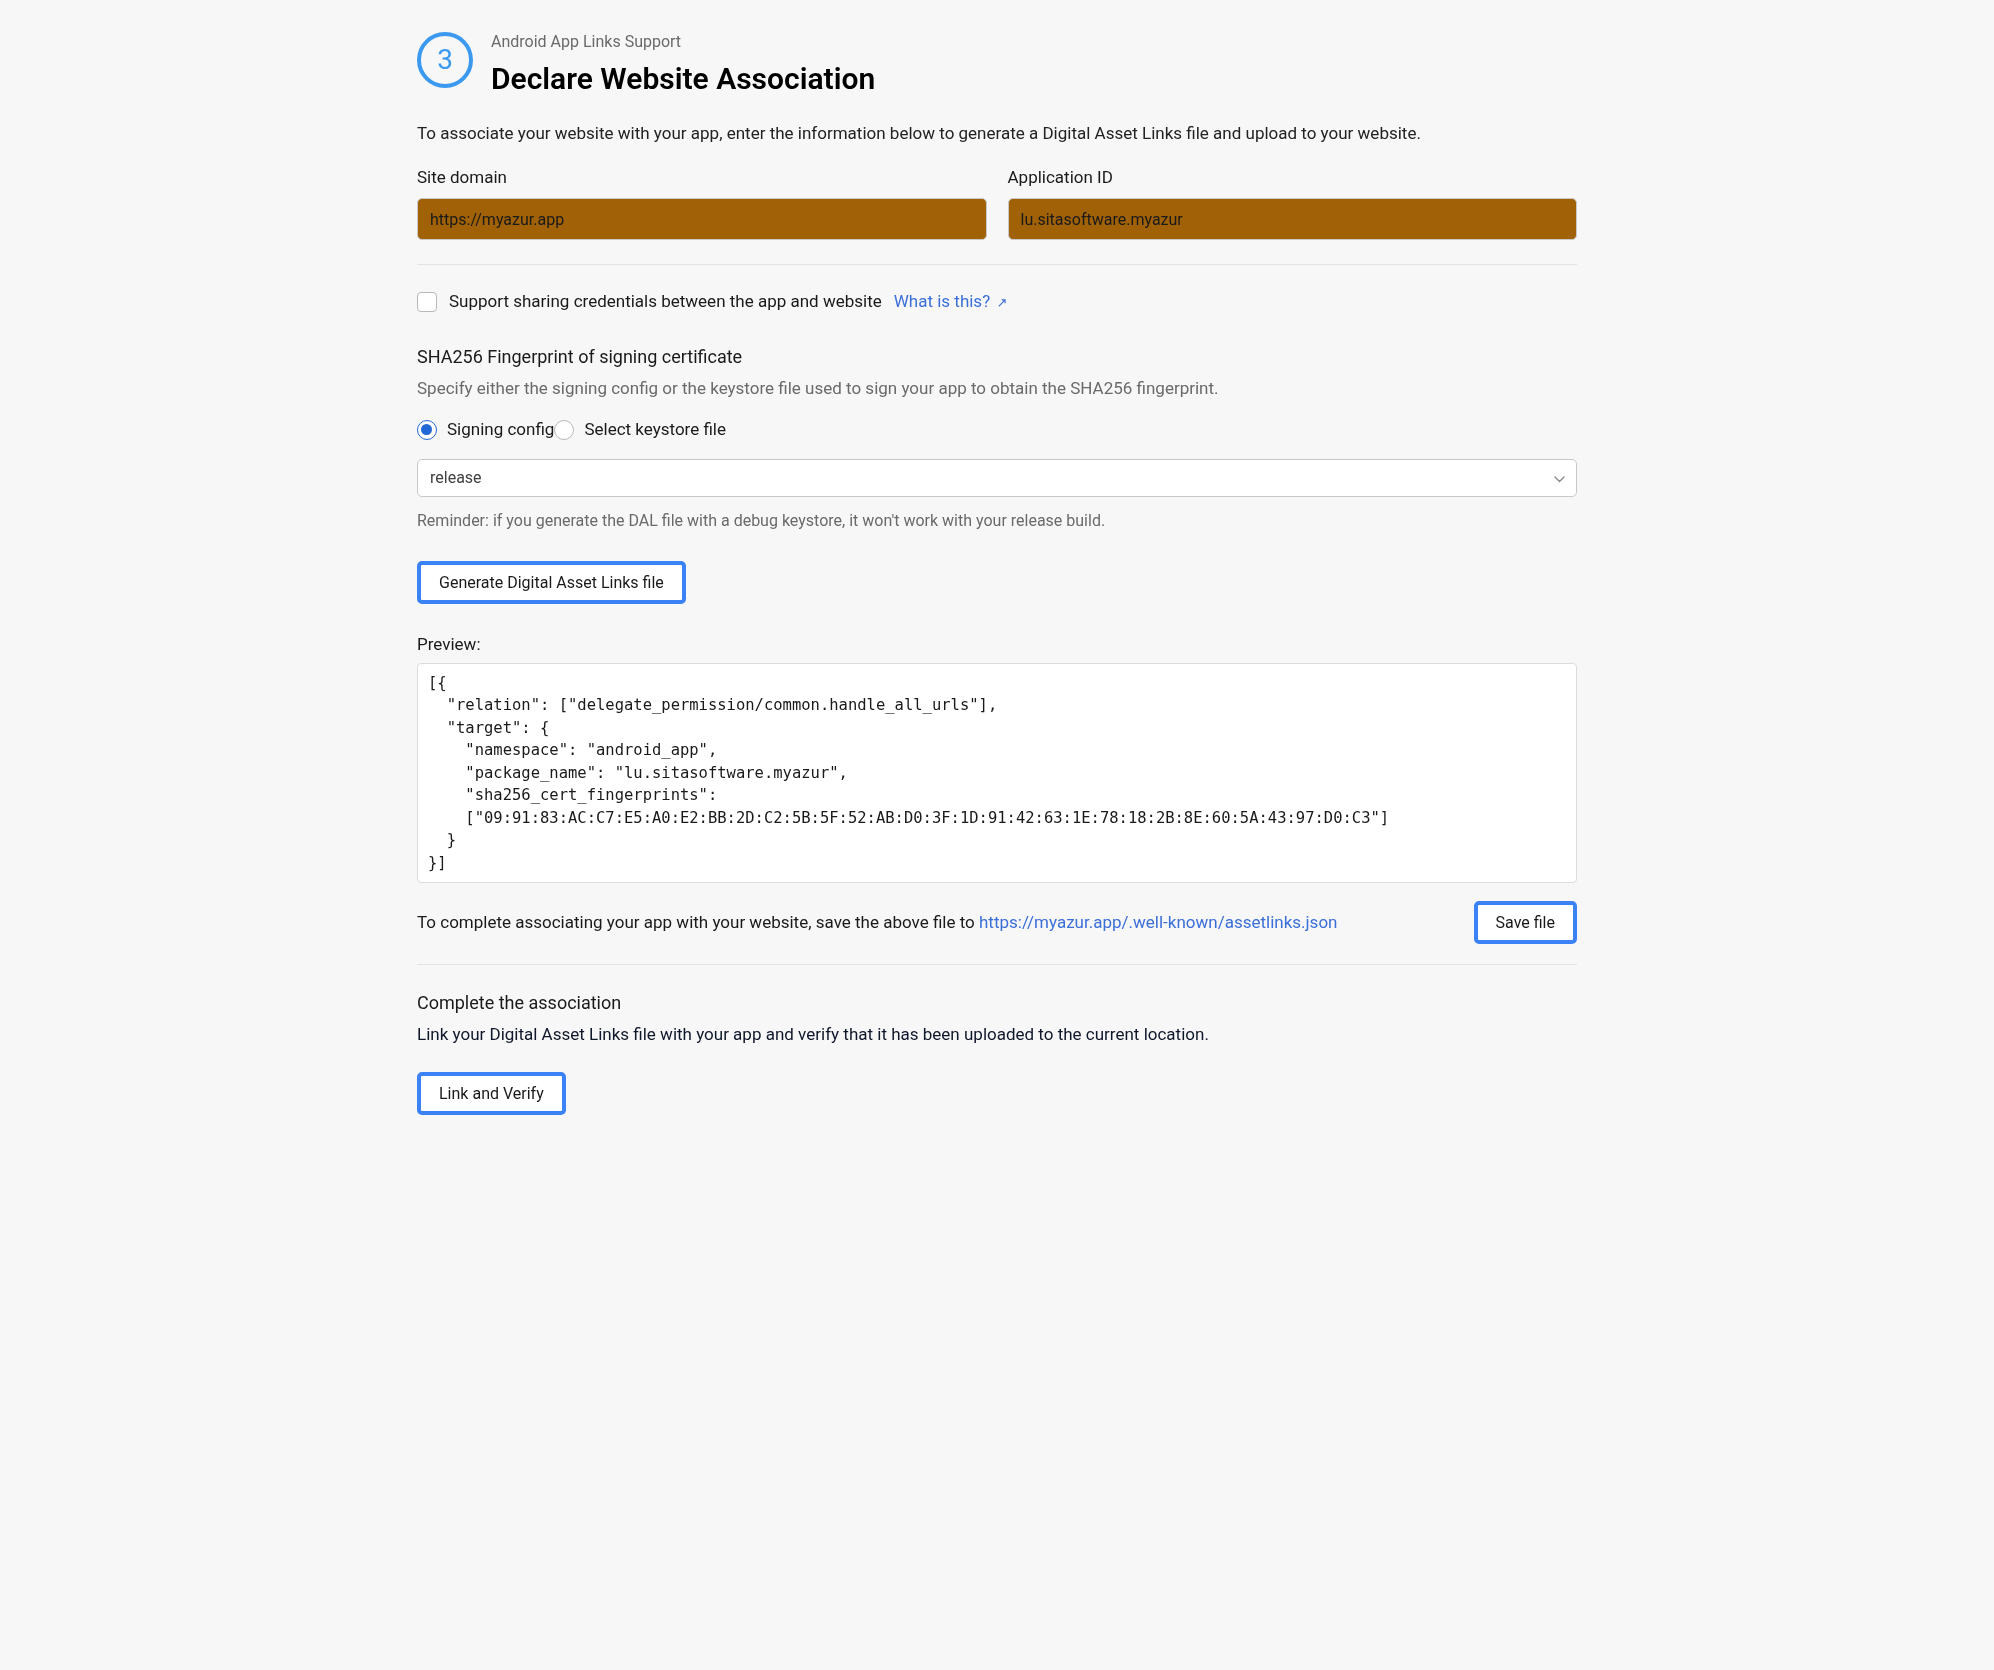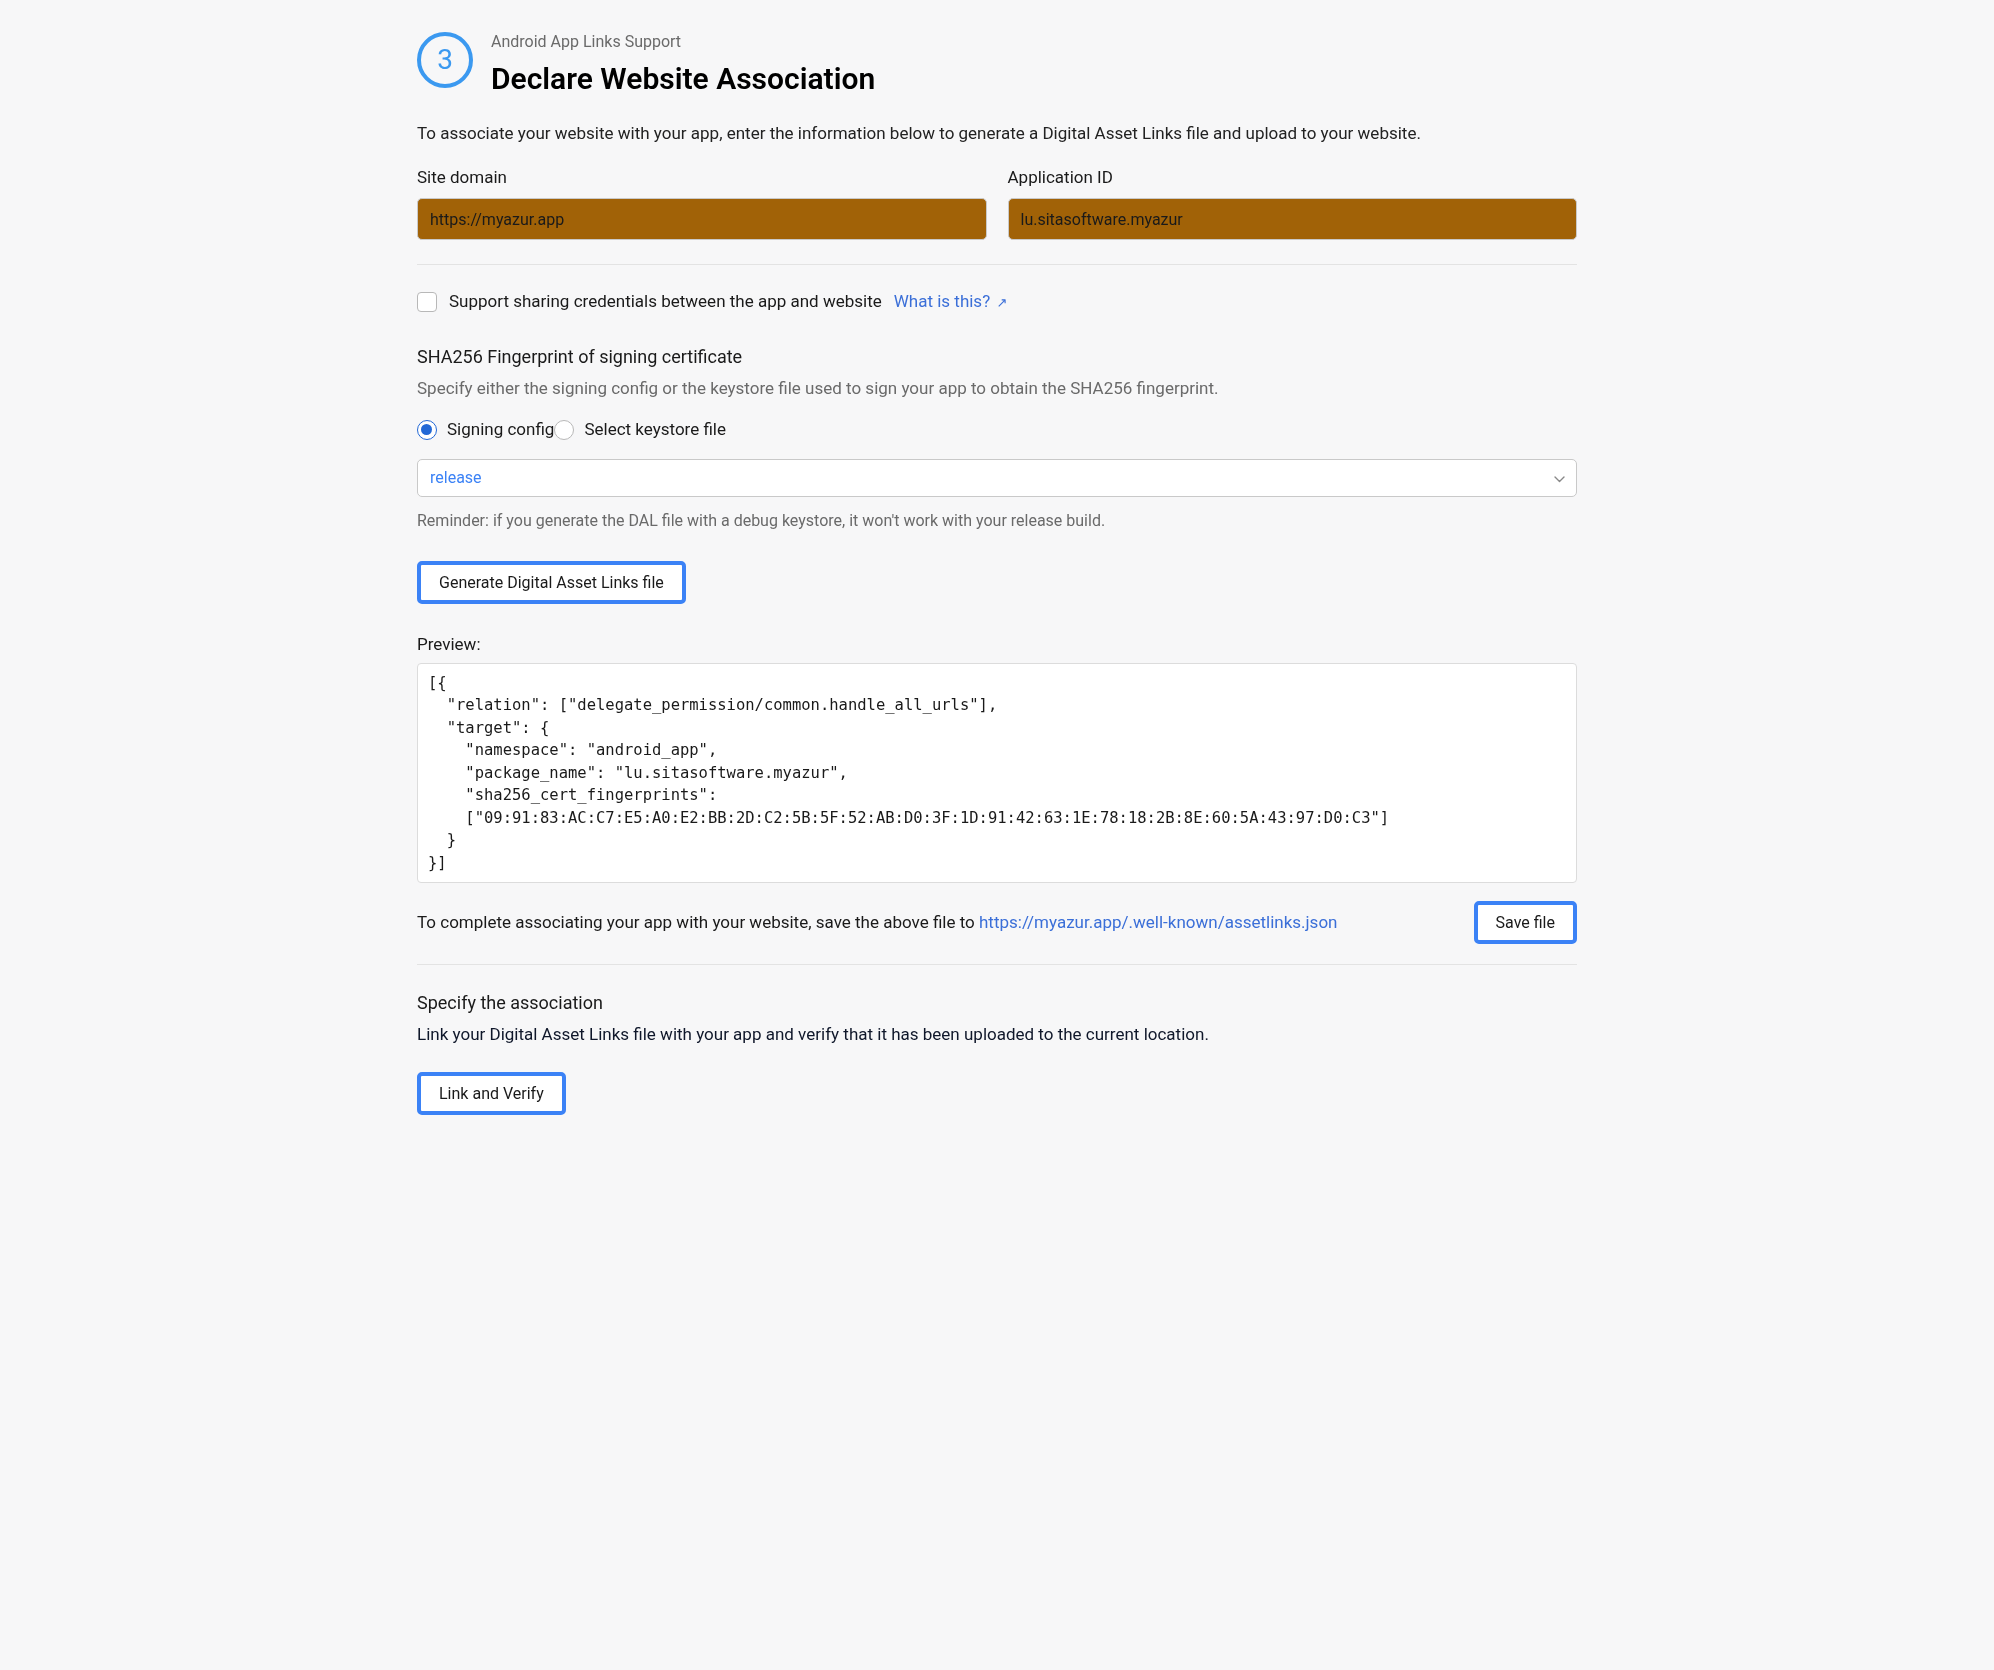--- a/index.html
+++ b/index.html
@@ -173,21 +173,21 @@
       margin-bottom: 12px;
     }
     .select-input {
       width: 100%;
       height: 38px;
       padding: 6px 44px 6px 12px;
       font-size: 16px;
       border: 1px solid #c9c9c9;
       border-radius: 5px;
       background: #fff;
-      color: #3b82f6;
+      color: #404040;
       font-family: inherit;
       appearance: none;
       cursor: pointer;
     }
     .select-chevron {
       position: absolute;
       right: 12px;
       top: 50%;
       transform: translateY(-50%);
       pointer-events: none;
@@ -328,18 +328,18 @@
 
   <div class="save-row">
     <div class="save-text">
       <span>To complete associating your app with your website, save the above file to </span><a class="link">https://myazur.app/.well-known/assetlinks.json</a>
     </div>
     <button class="button">Save file</button>
   </div>
 
   <hr class="divider">
 
-  <div class="complete-heading">Specify the association</div>
+  <div class="complete-heading">Complete the association</div>
   <div class="complete-text">Link your Digital Asset Links file with your app and verify that it has been uploaded to the current location.</div>
 
   <button class="button">Link and Verify</button>
 
 </div>
 
 </body></html>

